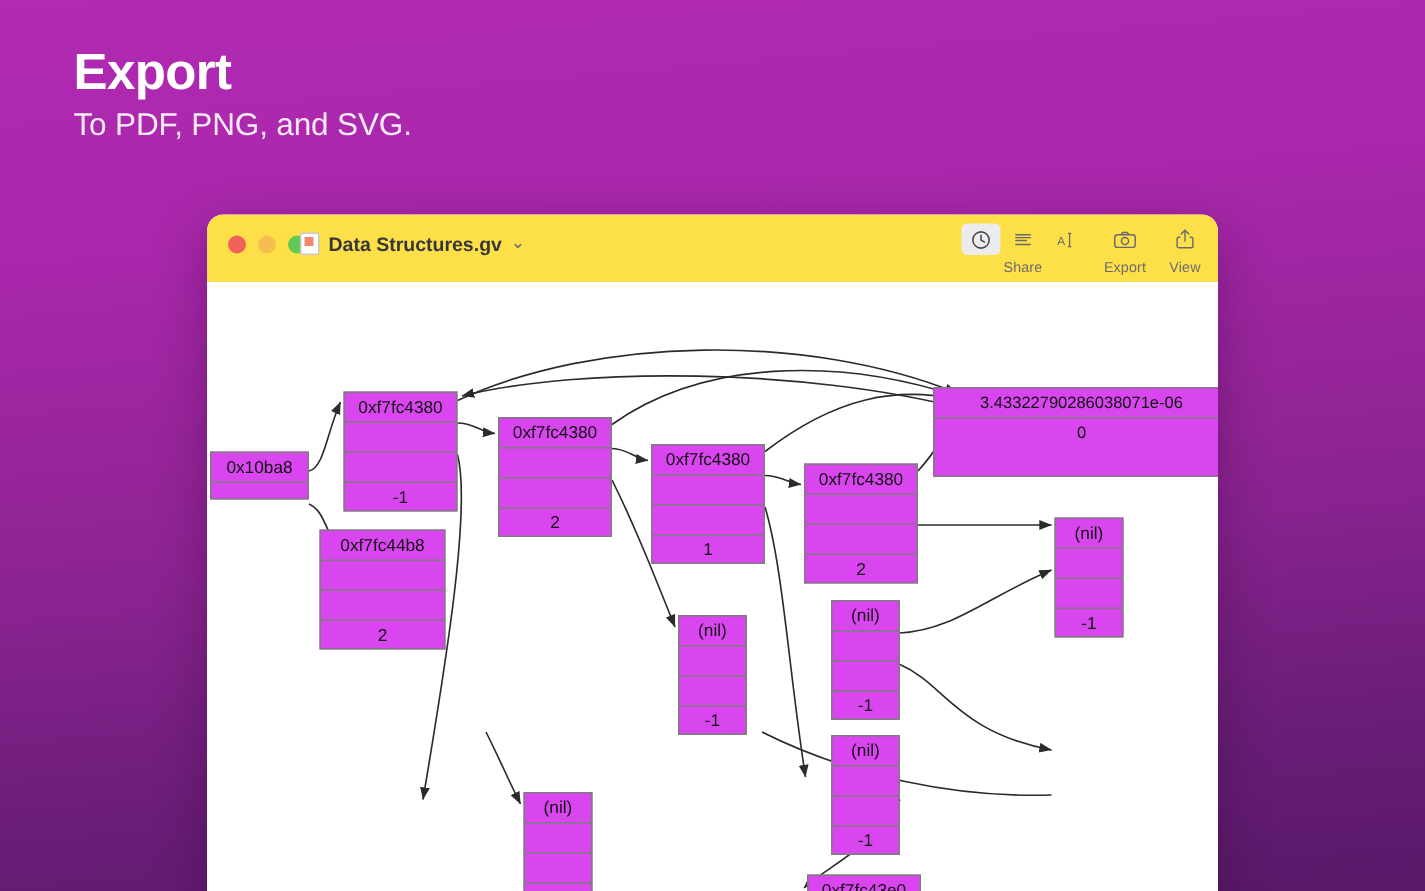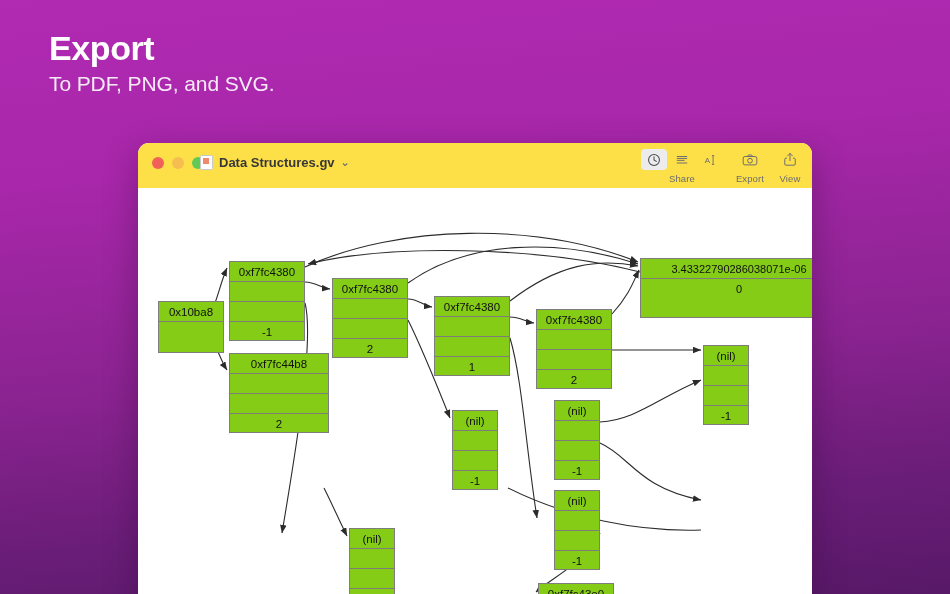--- a/index.html
+++ b/index.html
@@ -57,21 +57,21 @@
   }
   .tb-btn.sel{background:#ececee;}
   .tb-lab{font-size:9.5px;color:#6c6c70;margin-top:3px;letter-spacing:0.1px;}
   .tb-sep{width:12px;}
   svg.ic{display:block;}
 
   
   .canvas{position:absolute;left:0;top:45px;width:674px;height:425px;background:#fff;overflow:hidden;}
   svg.graph{position:absolute;left:0;top:0;}
   .nodebox{
-    position:absolute;border:1px solid #7d7d7d;background:#84cc16;box-sizing:border-box;
+    position:absolute;border:1px solid #7d7d7d;background:#d946ef;box-sizing:border-box;
   }
   .cell{
     border-bottom:1px solid #7d7d7d;box-sizing:border-box;
     display:flex;align-items:center;justify-content:center;
     font-size:11.5px;color:#111;font-family:"Liberation Sans","DejaVu Sans",sans-serif;
     white-space:nowrap;
   }
   .cell:last-child{border-bottom:none;}
 </style>
 </head>
@@ -208,31 +208,31 @@
 
         <path d="M186,300 C196,320 200,330 209,348"></path>
       </g>
 
       <g fill="none" stroke="#2b2b2b" stroke-width="1.1">
         <path d="M563,342 C500,344 430,330 370,300"></path>
       </g>
     </svg>
 
     <div id="nodes-layer">
-        <div class="nodebox" style="left: 2px; top: 113px; width: 66px; height: 52px; margin-left: 18px;">
+        <div class="nodebox" style="left: 2px; top: 113px; width: 66px; height: 32px;">
           <div class="cell" style="height: 20px;">0x10ba8</div>
           <div class="cell" style="height: 20px;"></div>
         </div>
         <div class="nodebox" style="left: 91px; top: 73px; width: 76px; height: 80px;">
           <div class="cell" style="height: 20px;">0xf7fc4380</div>
           <div class="cell" style="height: 20px;"></div>
           <div class="cell" style="height: 20px;"></div>
           <div class="cell" style="height: 20px;">-1</div>
         </div>
-        <div class="nodebox" style="left: 91px; top: 165px; width: 100px; height: 80px;">
+        <div class="nodebox" style="left: 75px; top: 165px; width: 84px; height: 80px;">
           <div class="cell" style="height: 20px;">0xf7fc44b8</div>
           <div class="cell" style="height: 20px;"></div>
           <div class="cell" style="height: 20px;"></div>
           <div class="cell" style="height: 20px;">2</div>
         </div>
         <div class="nodebox" style="left: 194px; top: 90px; width: 76px; height: 80px;">
           <div class="cell" style="height: 20px;">0xf7fc4380</div>
           <div class="cell" style="height: 20px;"></div>
           <div class="cell" style="height: 20px;"></div>
           <div class="cell" style="height: 20px;">2</div>
@@ -242,21 +242,21 @@
           <div class="cell" style="height: 20px;"></div>
           <div class="cell" style="height: 20px;"></div>
           <div class="cell" style="height: 20px;">1</div>
         </div>
         <div class="nodebox" style="left: 398px; top: 121px; width: 76px; height: 80px;">
           <div class="cell" style="height: 20px;">0xf7fc4380</div>
           <div class="cell" style="height: 20px;"></div>
           <div class="cell" style="height: 20px;"></div>
           <div class="cell" style="height: 20px;">2</div>
         </div>
-        <div class="nodebox" style="left: 502px; top: 70px; width: 198px; height: 60px;">
+        <div class="nodebox" style="left: 484px; top: 70px; width: 198px; height: 60px;">
           <div class="cell" style="height: 20px; font-size: 11px;">3.43322790286038071e-06</div>
           <div class="cell" style="height: 20px; font-size: 11px;">0</div>
         </div>
         <div class="nodebox" style="left: 565px; top: 157px; width: 46px; height: 80px;">
           <div class="cell" style="height: 20px;">(nil)</div>
           <div class="cell" style="height: 20px;"></div>
           <div class="cell" style="height: 20px;"></div>
           <div class="cell" style="height: 20px;">-1</div>
         </div>
         <div class="nodebox" style="left: 416px; top: 212px; width: 46px; height: 80px;">

